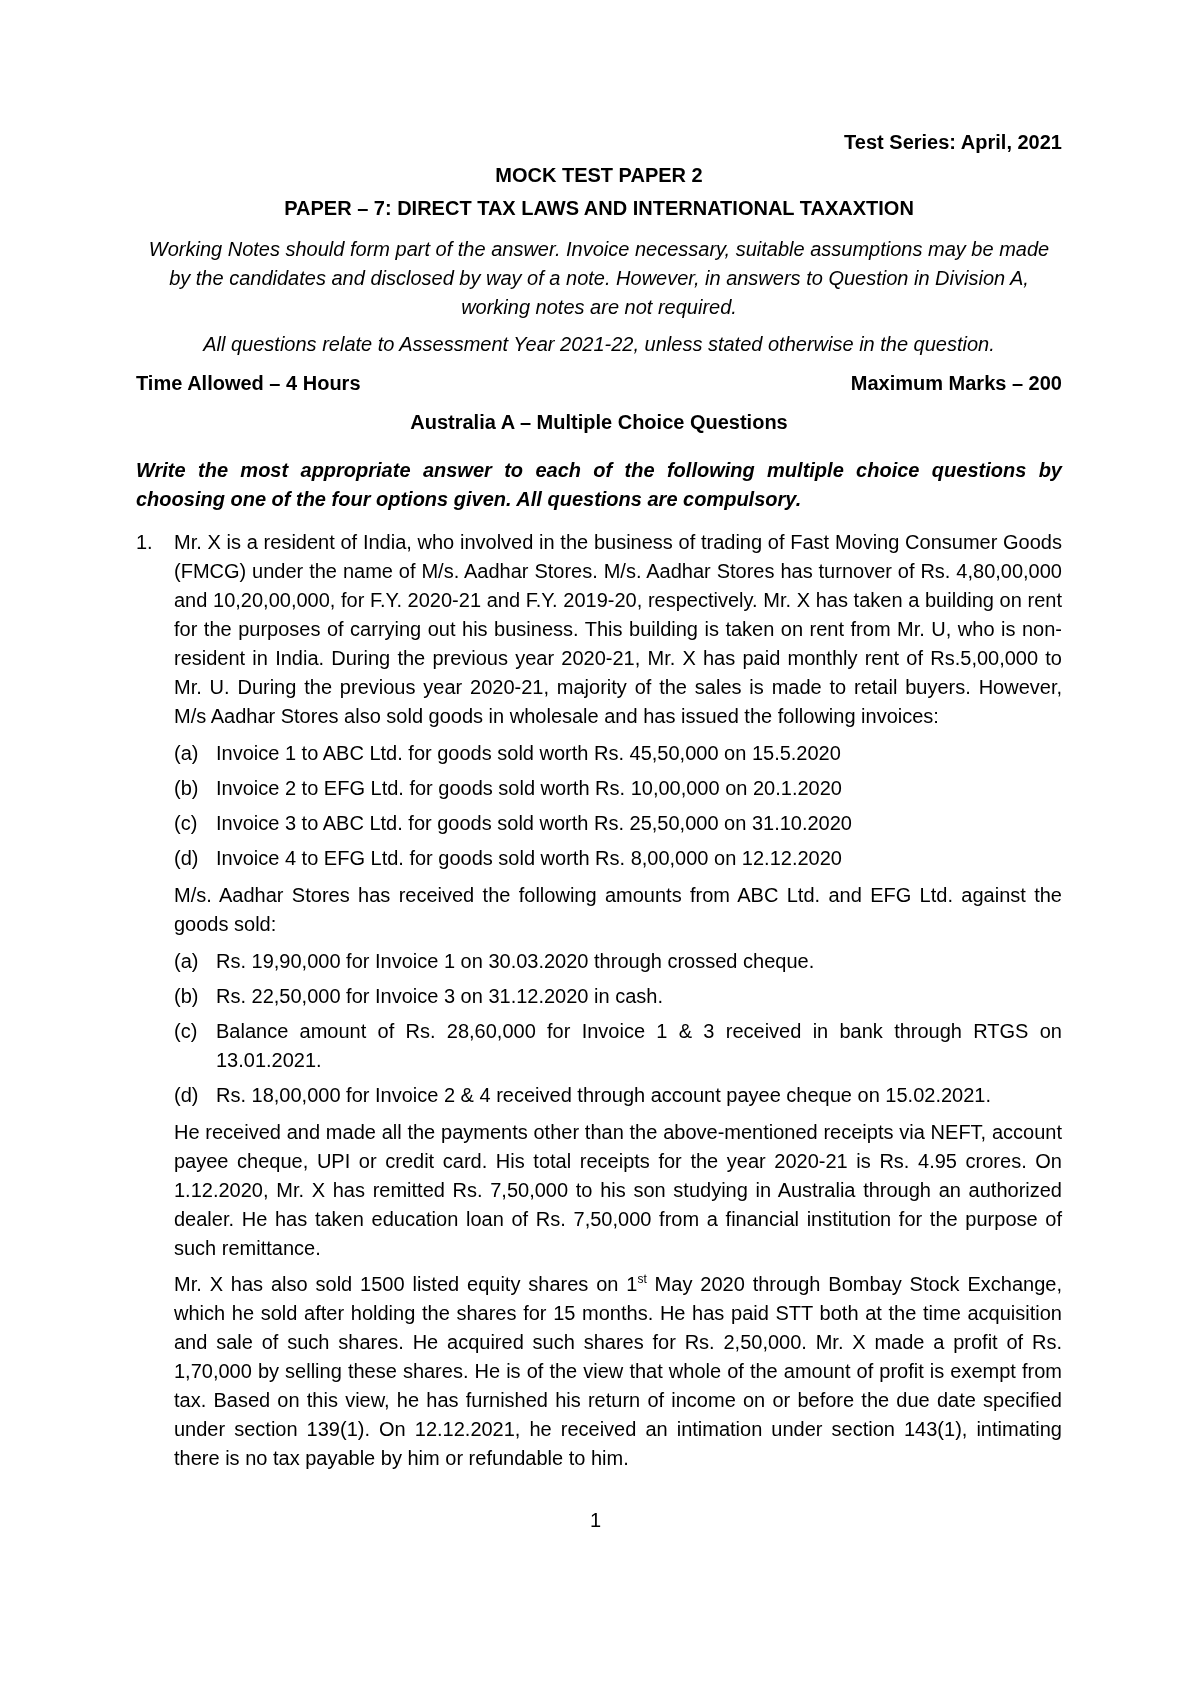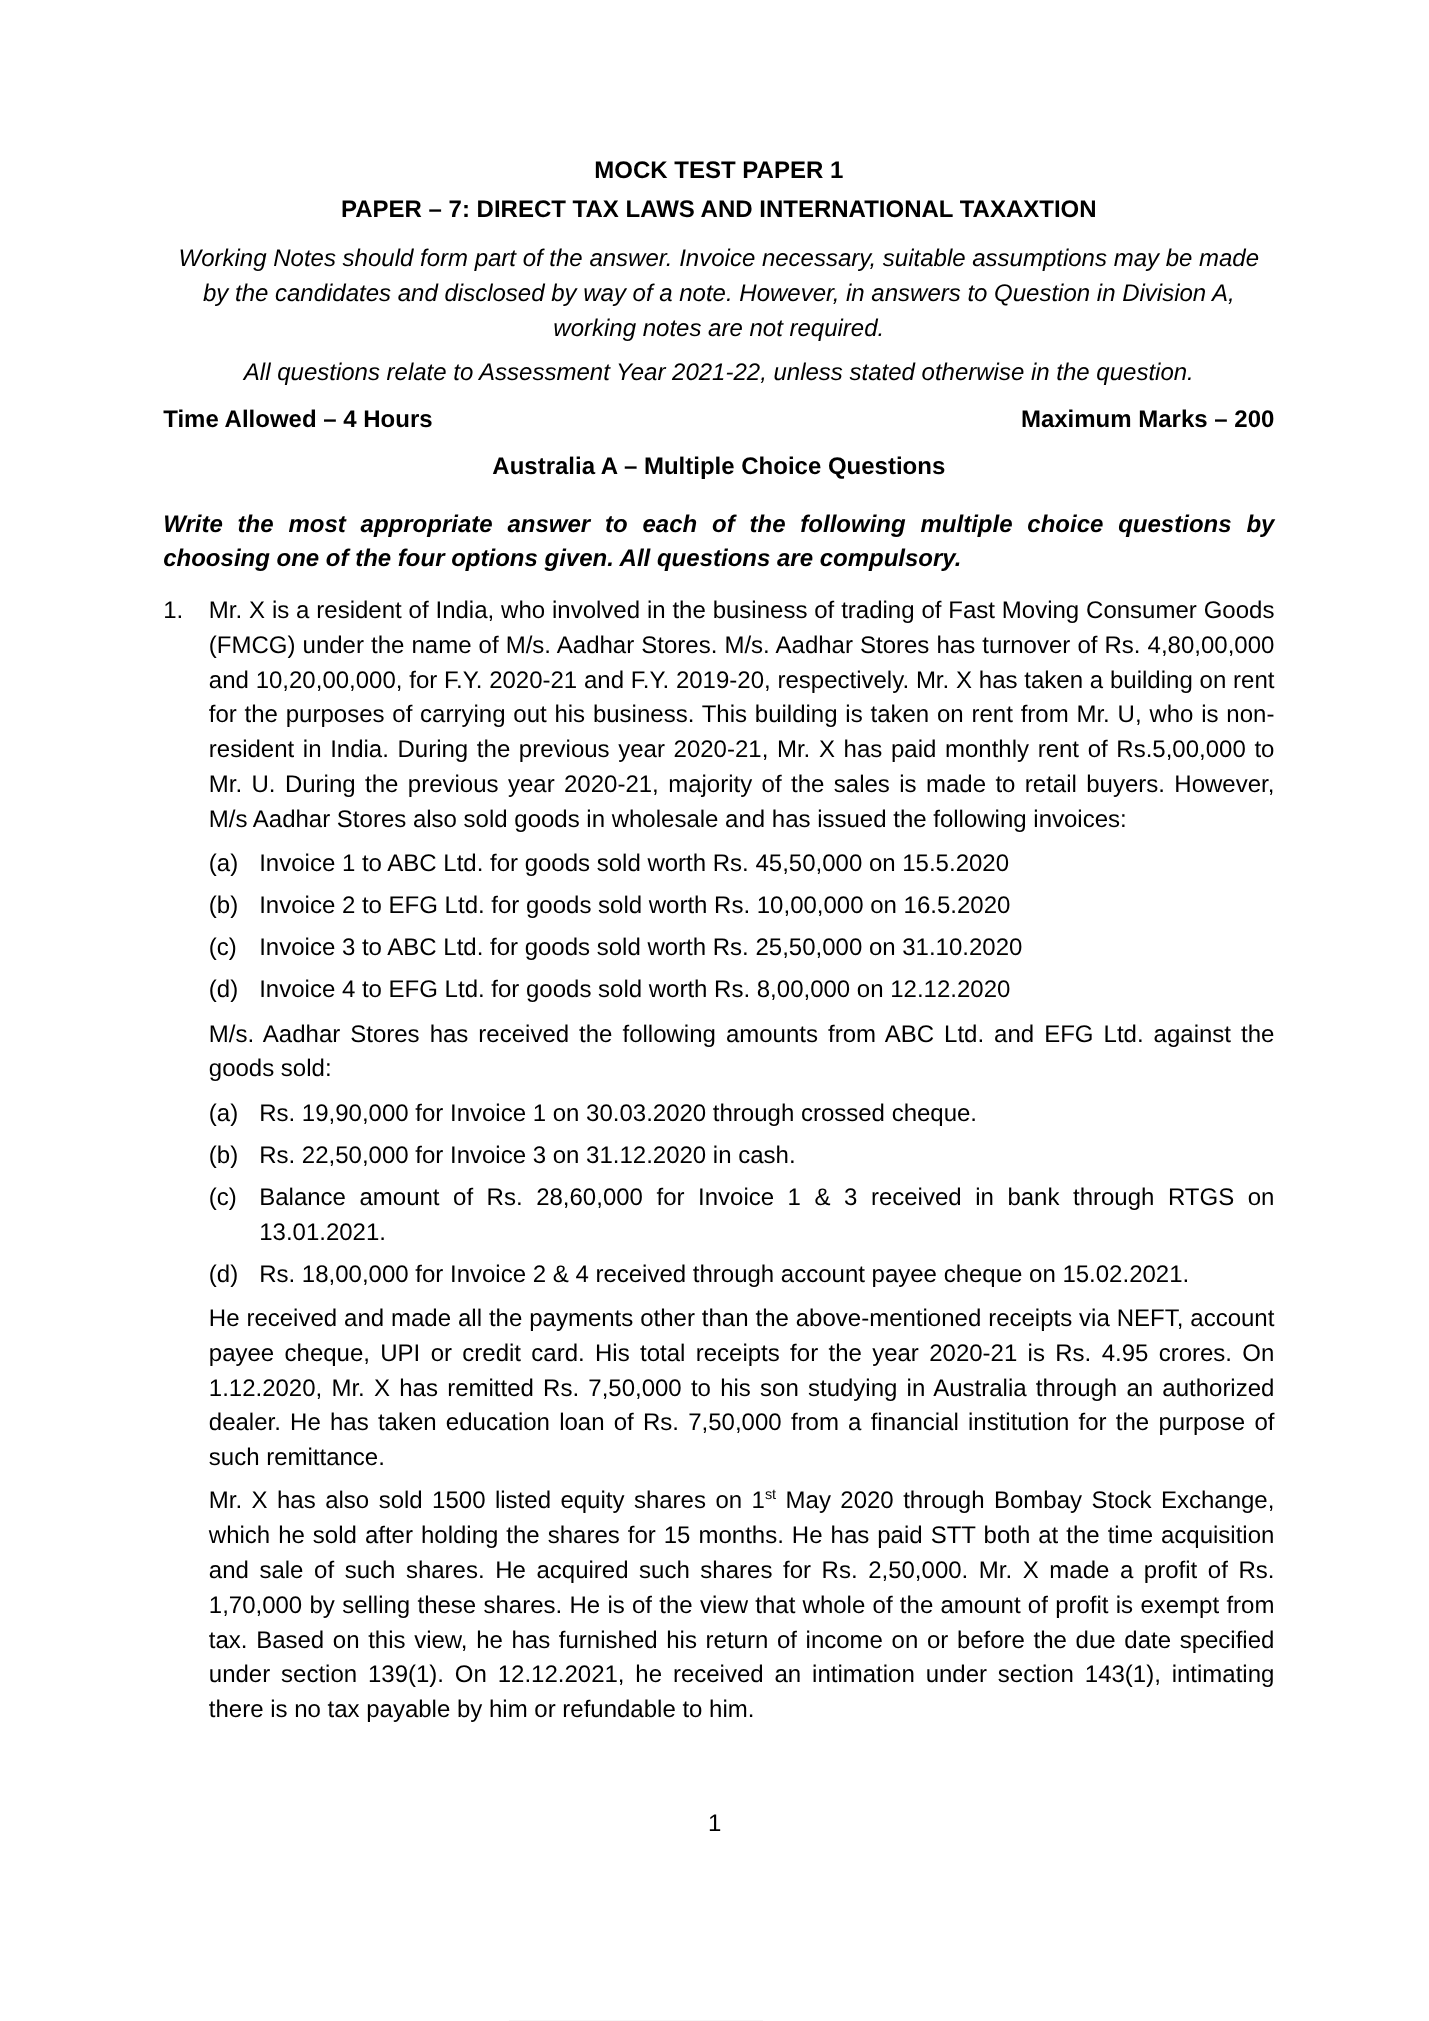--- a/index.html
+++ b/index.html
@@ -50,21 +50,22 @@
     width: 100%;
     text-align: center;
     line-height: 29px;
   }
 </style>
 </head>
 <body>
 
 <div class="page">
 
-  <div class="hline center bold">MOCK TEST PAPER 1</div>
+  <div class="hline right bold">Test Series: April, 2021</div>
+  <div class="hline center bold">MOCK TEST PAPER 2</div>
   <div class="hline center bold">PAPER – 7: DIRECT TAX LAWS AND INTERNATIONAL TAXAXTION</div>
 
   <p class="italic center note-para">Working Notes should form part of the answer. Invoice necessary, suitable assumptions may be made by the candidates and disclosed by way of a note. However, in answers to Question in Division A, working notes are not required.</p>
 
   <p class="italic center assess-para">All questions relate to Assessment Year 2021-22, unless stated otherwise in the question.</p>
 
   <div class="marks-row">
     <span>Time Allowed – 4 Hours</span>
     <span>Maximum Marks – 200</span>
   </div>
@@ -79,21 +80,21 @@
 
       <p class="justify">Mr. X is a resident of India, who involved in the business of trading of Fast Moving Consumer Goods (FMCG) under the name of M/s. Aadhar Stores.  M/s. Aadhar Stores has turnover of Rs. 4,80,00,000 and 10,20,00,000, for F.Y. 2020-21 and F.Y. 2019-20, respectively. Mr. X has taken a building on rent for the purposes of carrying out his business. This building is taken on rent from Mr. U, who is non-resident in India. During the previous year 2020-21, Mr. X has paid monthly rent of Rs.5,00,000 to Mr. U. During the previous year 2020-21, majority of the sales is made to retail buyers. However, M/s Aadhar Stores also sold goods in wholesale and has issued the following invoices:</p>
 
       <div class="sub-list">
         <div class="sub-item">
           <span class="sub-label">(a)</span>
           <span class="sub-text">Invoice 1 to ABC Ltd. for goods sold worth Rs. 45,50,000 on 15.5.2020</span>
         </div>
         <div class="sub-item">
           <span class="sub-label">(b)</span>
-          <span class="sub-text">Invoice 2 to EFG Ltd. for goods sold worth Rs. 10,00,000 on 16.5.2020</span>
+          <span class="sub-text">Invoice 2 to EFG Ltd. for goods sold worth Rs. 10,00,000 on 20.1.2020</span>
         </div>
         <div class="sub-item">
           <span class="sub-label">(c)</span>
           <span class="sub-text">Invoice 3 to ABC Ltd. for goods sold worth Rs. 25,50,000 on 31.10.2020</span>
         </div>
         <div class="sub-item">
           <span class="sub-label">(d)</span>
           <span class="sub-text">Invoice 4 to EFG Ltd. for goods sold worth Rs. 8,00,000 on 12.12.2020</span>
         </div>
       </div>

